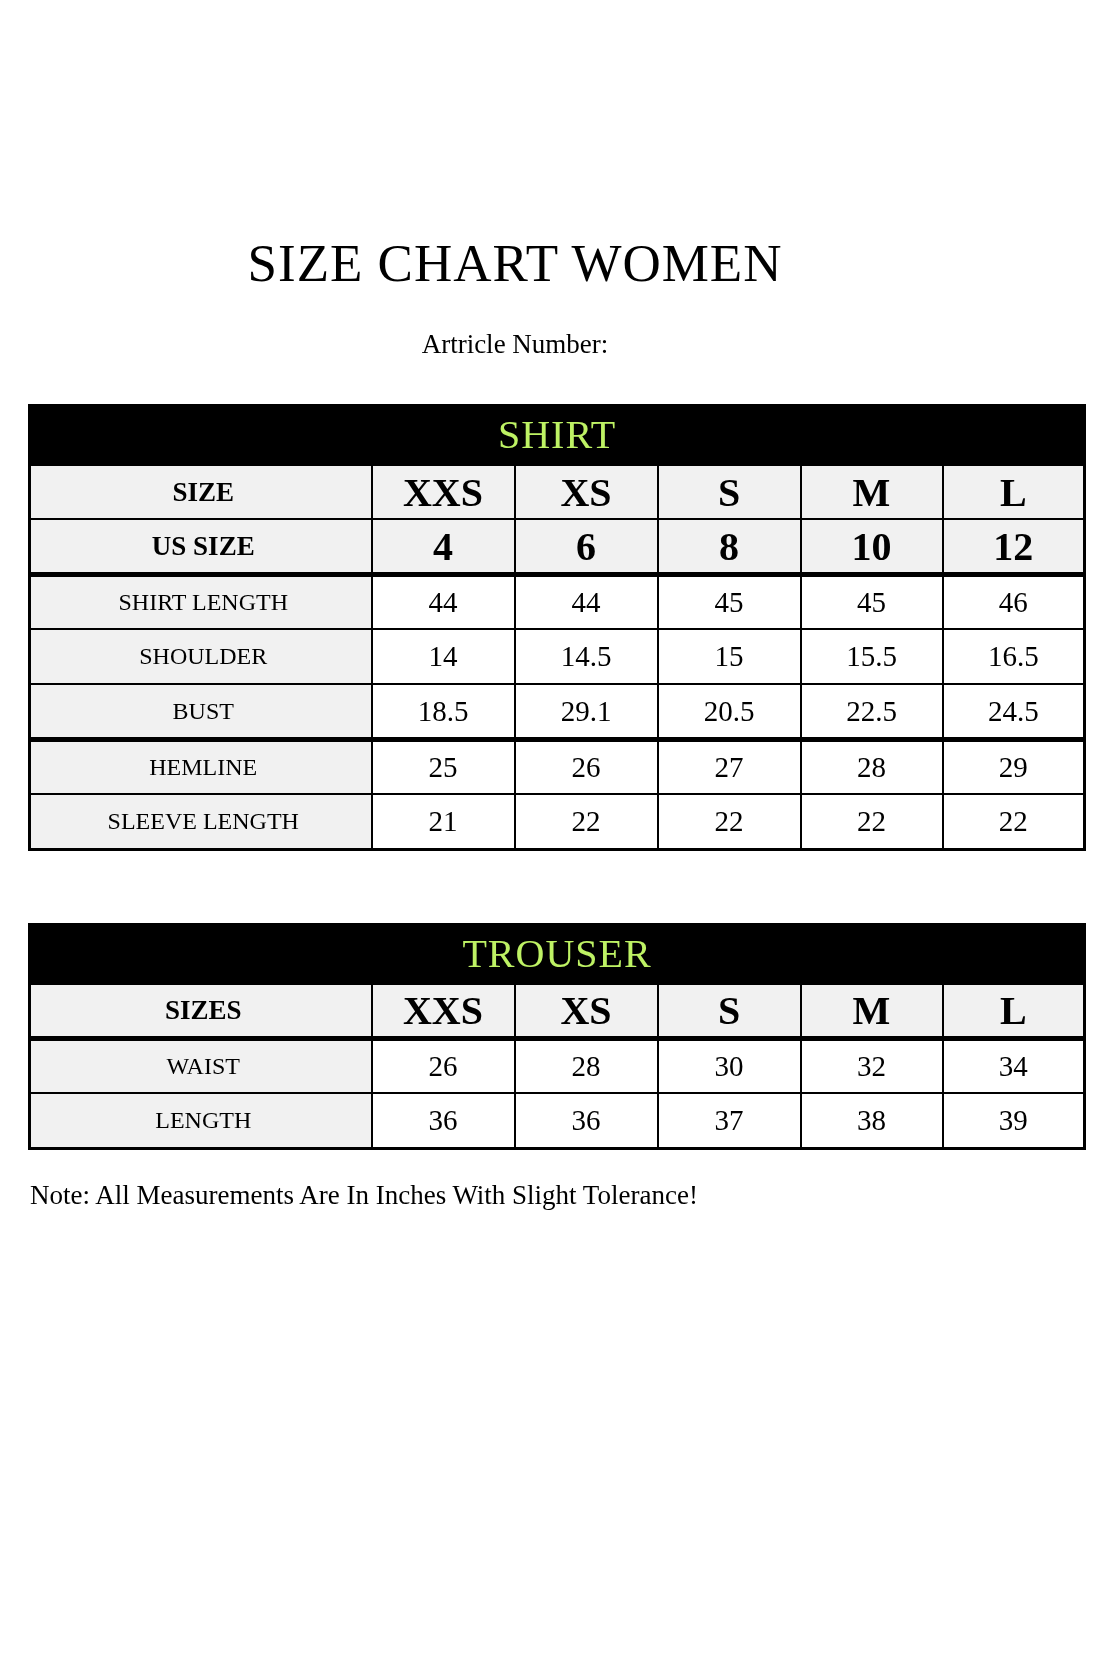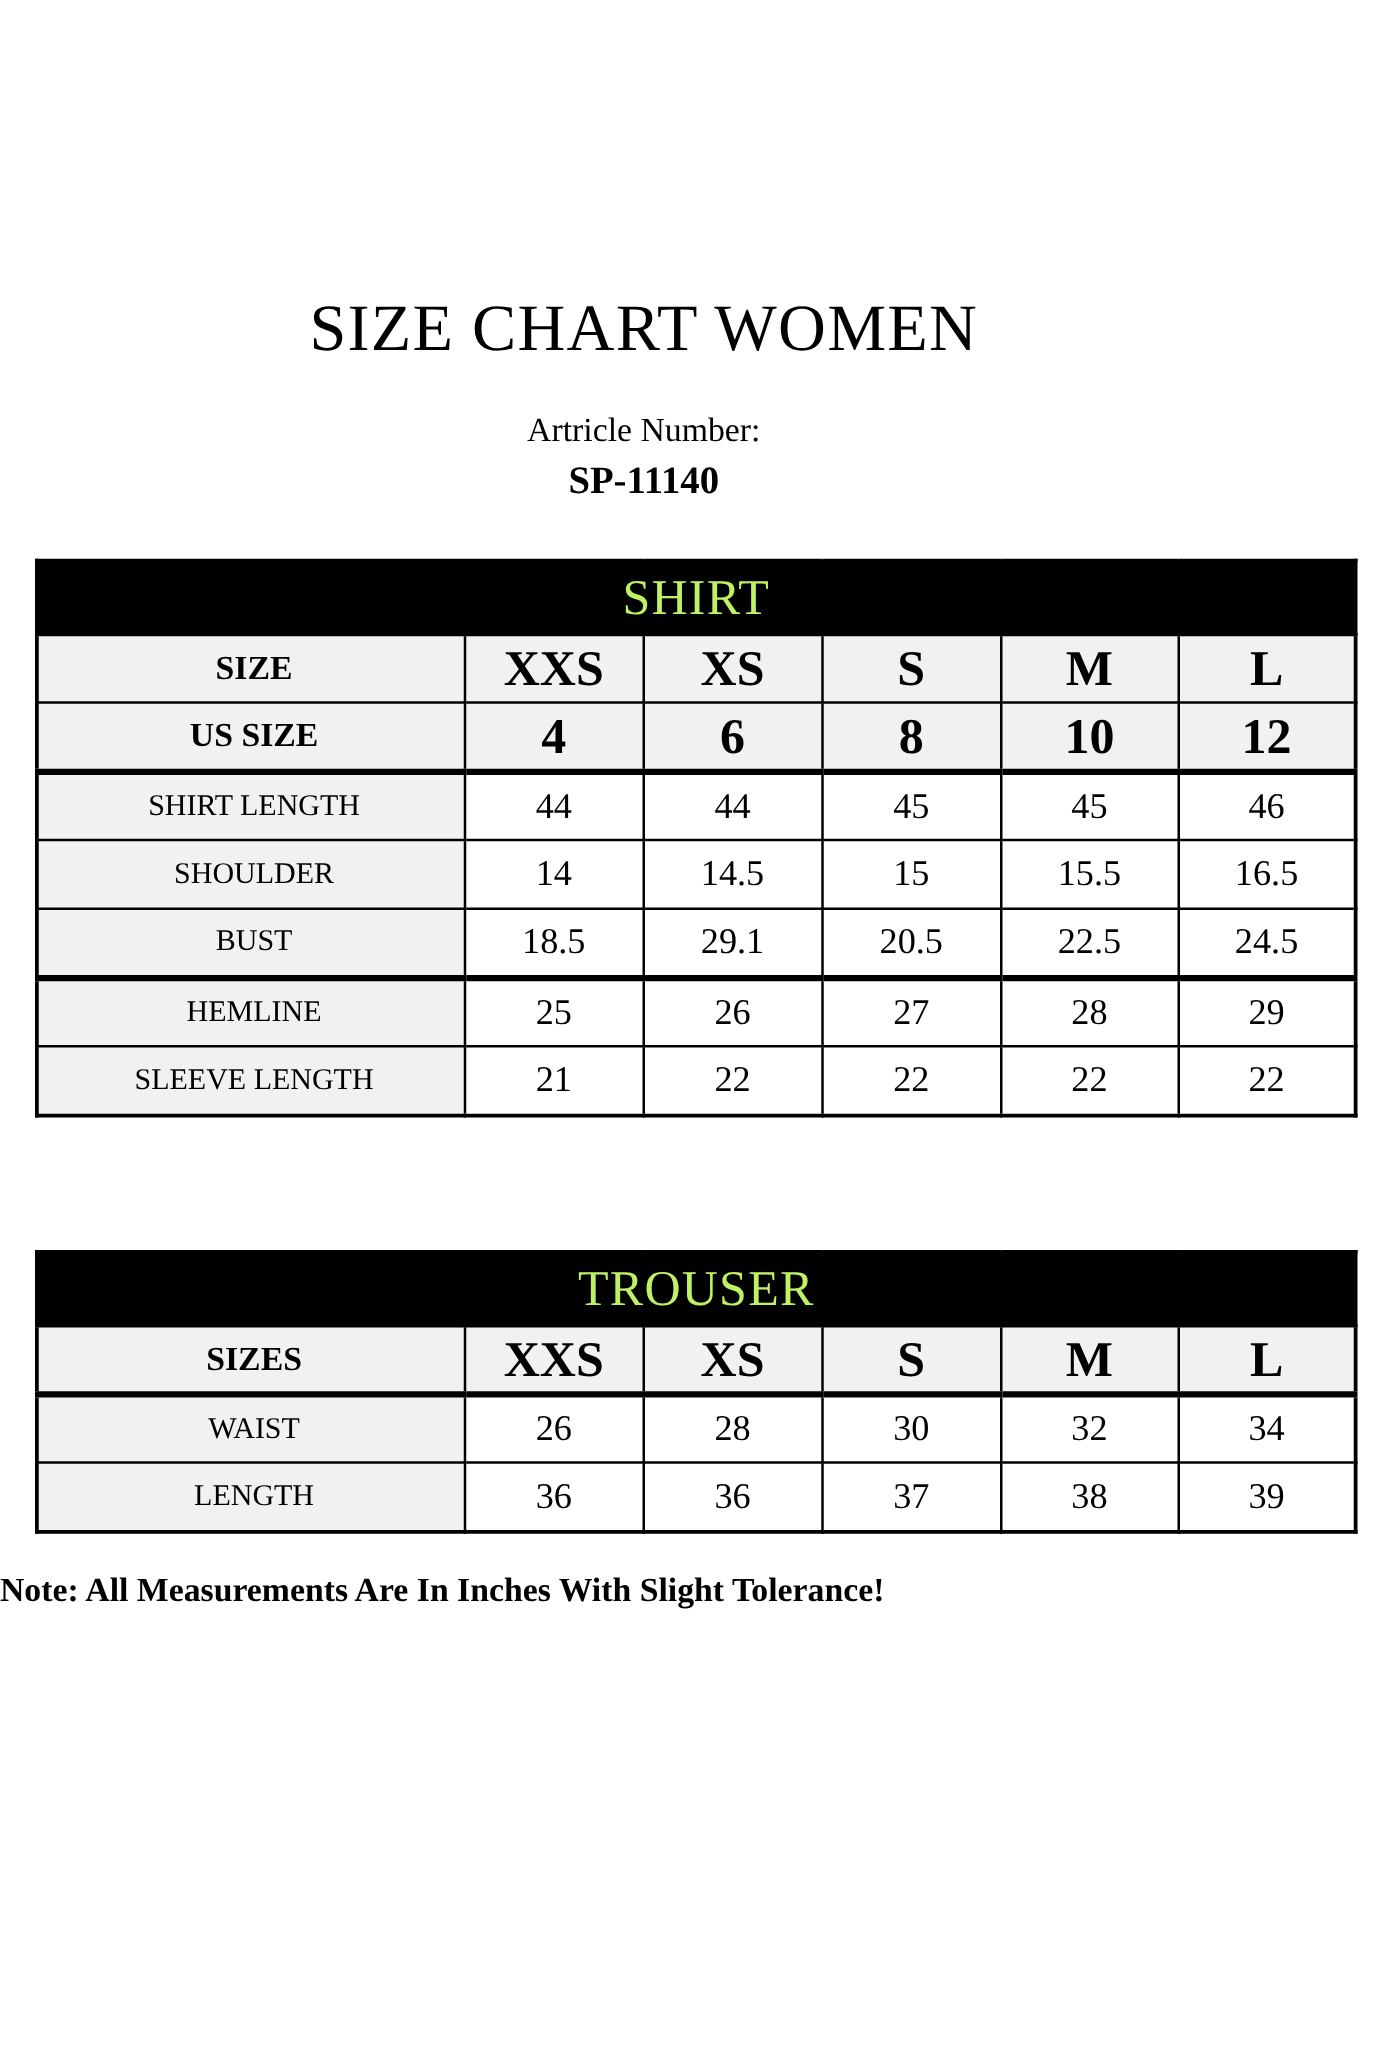--- a/index.html
+++ b/index.html
@@ -34,21 +34,21 @@
     line-height: 1.05;
   }
   table.size-table {
     border-collapse: collapse;
     table-layout: fixed;
     width: 1055px;
     margin-left: 28px;
     border: 3px solid #000;
   }
   table.shirt { margin-top: 46px; }
-  table.trouser { margin-top: 106px; }
+  table.trouser { margin-top: 72px; }
   td.band {
     background: #000000;
     color: #bef264;
     text-align: center;
     vertical-align: middle;
     height: 59px;
     font-size: 40px;
     font-weight: normal;
     letter-spacing: 1px;
     border: 3px solid #000;
@@ -69,31 +69,31 @@
   }
   tr.hdr td {
     font-weight: bold;
     background: #f1f1f1;
     font-size: 40px;
   }
   tr.hdr td.label { font-size: 27px; }
   tr.thick-top td { border-top-width: 5px; }
   .note {
     margin-top: 30px;
+    margin-left: 30px;
     font-size: 27px;
-    font-weight: bold;
+    font-weight: normal;
   }
 </style>
 </head>
 <body>
 
 <div class="heading-block">
   <div class="page-title">SIZE CHART WOMEN</div>
   <div class="article-label">Artricle Number:</div>
-  <div class="article-number">SP-11140</div>
 </div>
 
 <table class="size-table shirt">
   <colgroup>
     <col style="width:342px">
       <col style="width:143px">
       <col style="width:143px">
       <col style="width:143px">
       <col style="width:142px">
       <col style="width:142px">

